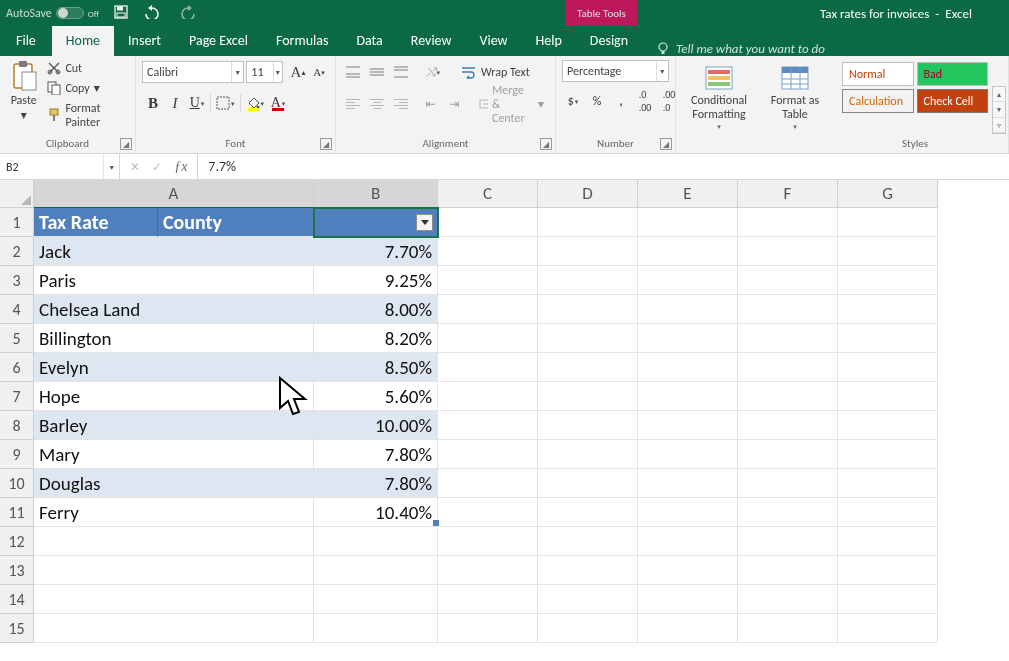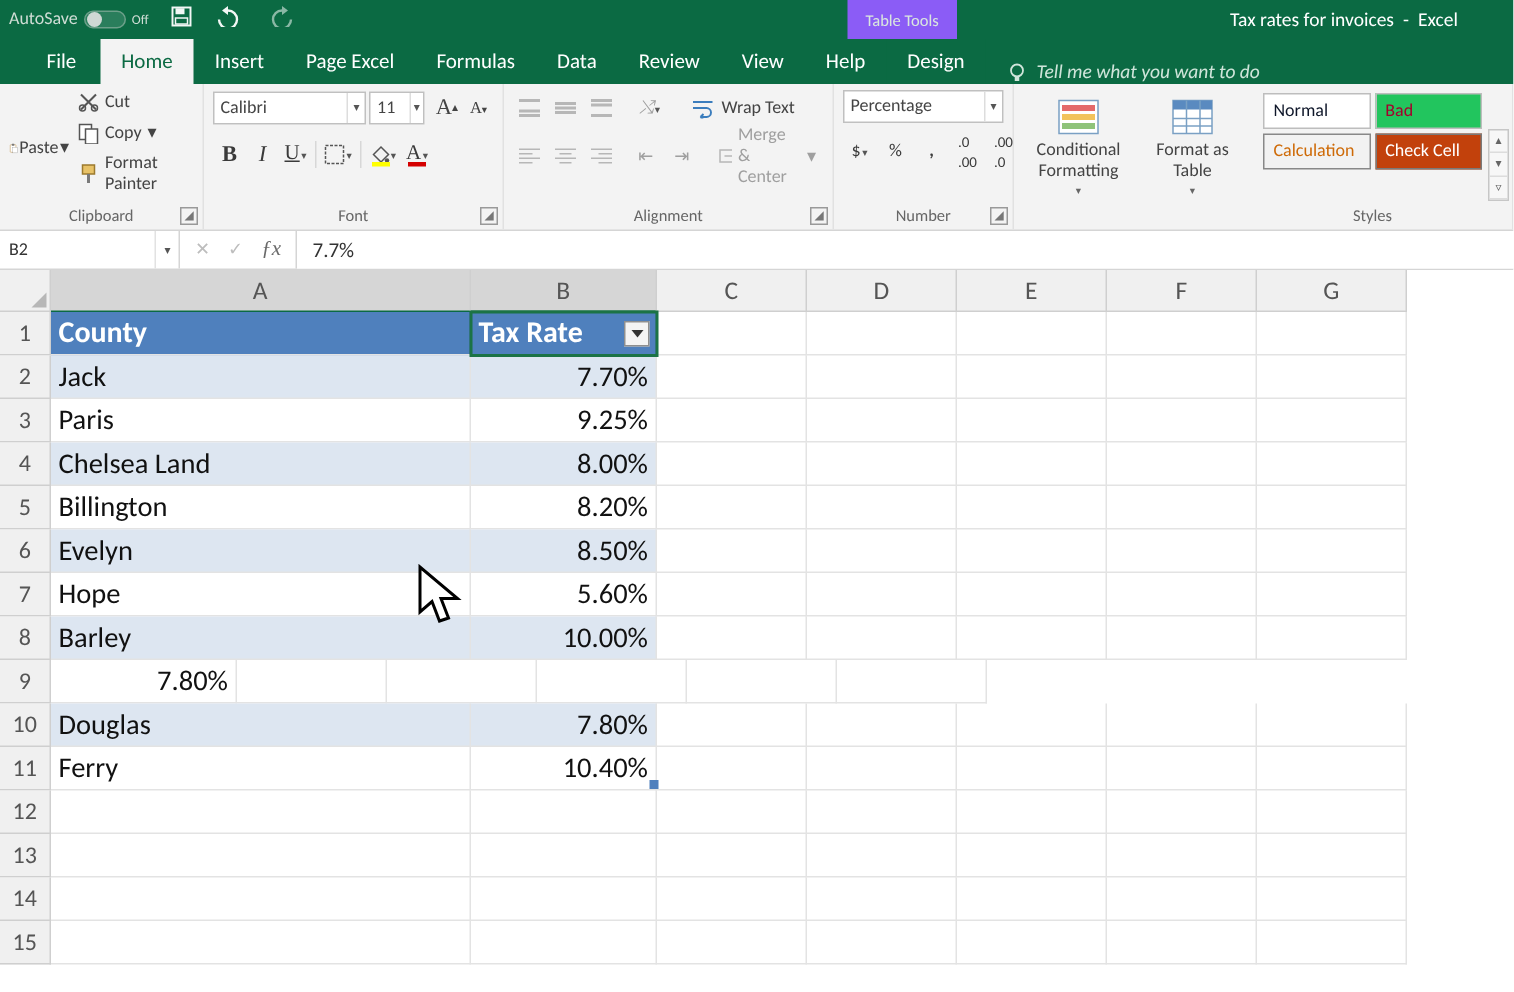--- a/index.html
+++ b/index.html
@@ -6,41 +6,41 @@
   body { width: 1009px; height: 661px; background: #fff; overflow: hidden; font-size: 12px; color: #444; }
 
   
   .titlebar { background: #0b6a43; height: 26px; display: flex; align-items: center; color: #fff; font-size: 12px; position:relative; }
   .autosave { margin-left: 6px; color: #cfddd5; display:flex; align-items:center; gap:4px; }
   .autosave .pill { width:28px; height:12px; border-radius:6px; background:#2a7e5c; display:flex; align-items:center; padding:1px; border:1px solid #6da08a;}
   .autosave .knob { width:10px; height:10px; border-radius:5px; background:#cfd8d4; }
   .qat { display:flex; gap:14px; margin-left:14px; align-items:center; }
   .qat svg { opacity:0.95; }
   .titlecenter { position:absolute; left:50%; transform:translateX(-50%); font-size:13px; color:#fff; display:flex; gap:6px;justify-content:space-between; }
-  .tabletools { position:absolute; left:565px; top:0; height:26px; background:#8b5cf6; padding:0 12px; display:flex; align-items:center; color:#d9e6df; font-size:11px;}
+  .tabletools { position:absolute; left:565px; top:0; height:26px; background:#be185d; padding:0 12px; display:flex; align-items:center; color:#d9e6df; font-size:11px;}
 
   
   .ribbon-tabs { background:#0b6a43; height:30px; display:flex; align-items:flex-end; padding-left:0px; color:#fff; font-size:14px;}
   .ribbon-tabs .tab { padding:6px 14px 7px 14px; cursor:pointer; }
-  .ribbon-tabs .tab.file { background:#0b6a43; padding-left:31px; padding-right:16px;}
+  .ribbon-tabs .tab.file { background:#0b6a43; padding-left:16px; padding-right:16px;}
   .ribbon-tabs .tab.active { background:#f3f3f3; color:#0b6a43; }
   .design-ctx { position:relative; background:#0b6a43;}
   .tellme { display:flex; align-items:center; gap:6px; color:#cfe5da; margin-left:14px; font-size:13px; font-style:italic;}
   .tellme .bulb { width:14px; height:14px; }
 
   
   .ribbon { background:#f3f3f3; height:98px; border-bottom:1px solid #d5d5d5; display:flex; }
   .group { border-right:1px solid #e1e1e1; display:flex; flex-direction:column; justify-content:space-between; padding:4px 6px 1px 6px; position:relative; }
   .group-label { text-align:center; font-size:11px; color:#666; padding-bottom:2px; }
   .dialog-launch { position:absolute; right:3px; bottom:3px; width:12px; height:12px; border:1px solid #999; color:#777; font-size:8px; display:flex; align-items:center; justify-content:center;}
 
   
   .g-clip { width:136px; }
   .clip-body { display:flex; gap:4px; flex:1;}
-  .paste-big { width:40px; text-align:right; font-size:12px; color:#444; display:flex; flex-direction:row; align-items:center; gap:1px; }
+  .paste-big { width:40px; text-align:right; font-size:12px; color:#444; display:flex; flex-direction:column; align-items:center; gap:1px; }
   .clip-small { display:flex; flex-direction:column; gap:4px; font-size:12px; color:#444; }
   .clip-item { display:flex; align-items:center; gap:4px; padding:1px 2px; }
   .clip-item svg { flex-shrink:0; }
 
   
   .g-font { width:200px; }
   .font-row1 { display:flex; gap:2px; align-items:center; height:24px;}
   .combo { background:#fff; border:1px solid #c0c0c0; display:flex; align-items:center; height:22px; }
   .combo input { border:none; outline:none; font-size:12px; padding:0 4px; color:#444; width:100%; background:transparent;}
   .combo .dd { width:14px; text-align:center; color:#555; font-size:8px; border-left:1px solid #ddd; height:100%; display:flex; align-items:center; justify-content:center;}
@@ -70,21 +70,21 @@
 
   
   .g-big { width:74px; text-align:center; display:flex; flex-direction:column; align-items:center; justify-content:flex-start; padding-top:4px; font-size:12px; color:#444;}
   .g-big svg { margin-bottom:2px;}
   .g-big .ddsm{ font-size:7px; color:#666; }
 
   
   .g-styles { flex:1; padding:6px 8px 1px 8px; }
   .style-grid { display:grid; grid-template-columns: 1fr 1fr; gap:3px; }
   .style-cell { height:24px; border:1px solid #bdbdbd; background:#fff; display:flex; align-items:center; padding:0 6px; font-size:12px;}
-  .sc-normal { background:#fff; color:#0f172a; }
+  .sc-normal { background:#fff; color:#c2410c; }
   .sc-bad { background:#22c55e; color:#a4002d; }
   .sc-calc { background:#f2f2f2; color:#ce6a07; border-color:#888;}
   .sc-check { background:#c2410c; color:#fff; border-color:#7a7a7a;}
   .gallery-handle { position:absolute; right:2px; top:30px; width:14px; height:48px; border:1px solid #c6c6c6; background:#f7f7f7; display:flex; flex-direction:column;}
   .gallery-handle div{ flex:1; display:flex; align-items:center; justify-content:center; font-size:8px; color:#666; border-bottom:1px solid #dcdcdc;}
   .g-styles { position:relative; padding-right:20px;}
 
   
   .fx-row { height:26px; border-bottom:1px solid #d5d5d5; display:flex; align-items:stretch; background:#fff;}
   .namebox { width:120px; border-right:1px solid #d5d5d5; display:flex; align-items:center;}
@@ -465,22 +465,22 @@
       <div class="rowhead">9</div>
       <div class="rowhead">10</div>
       <div class="rowhead">11</div>
       <div class="rowhead">12</div>
       <div class="rowhead">13</div>
       <div class="rowhead">14</div>
       <div class="rowhead">15</div>
     </div>
   <div class="cells" id="cells">
       <div class="row">
+        <div class="cell cB hdr" style="justify-content: flex-start;">Tax Rate</div>
         <div class="cell cA hdr">County</div>
-        <div class="cell cB hdr" style="justify-content: flex-start;">Tax Rate</div>
         <div class="cell cRest"></div>
         <div class="cell cRest"></div>
         <div class="cell cRest"></div>
         <div class="cell cRest"></div>
         <div class="cell cRest"></div>
       </div>
       <div class="row">
         <div class="cell cA band">Jack</div>
         <div class="cell cB band">7.70%</div>
         <div class="cell cRest"></div>
@@ -537,20 +537,21 @@
       <div class="row">
         <div class="cell cA band">Barley</div>
         <div class="cell cB band">10.00%</div>
         <div class="cell cRest"></div>
         <div class="cell cRest"></div>
         <div class="cell cRest"></div>
         <div class="cell cRest"></div>
         <div class="cell cRest"></div>
       </div>
       <div class="row">
+        <div class="cell cA">Mary</div>
         <div class="cell cB">7.80%</div>
         <div class="cell cRest"></div>
         <div class="cell cRest"></div>
         <div class="cell cRest"></div>
         <div class="cell cRest"></div>
         <div class="cell cRest"></div>
       </div>
       <div class="row">
         <div class="cell cA band">Douglas</div>
         <div class="cell cB band">7.80%</div>

